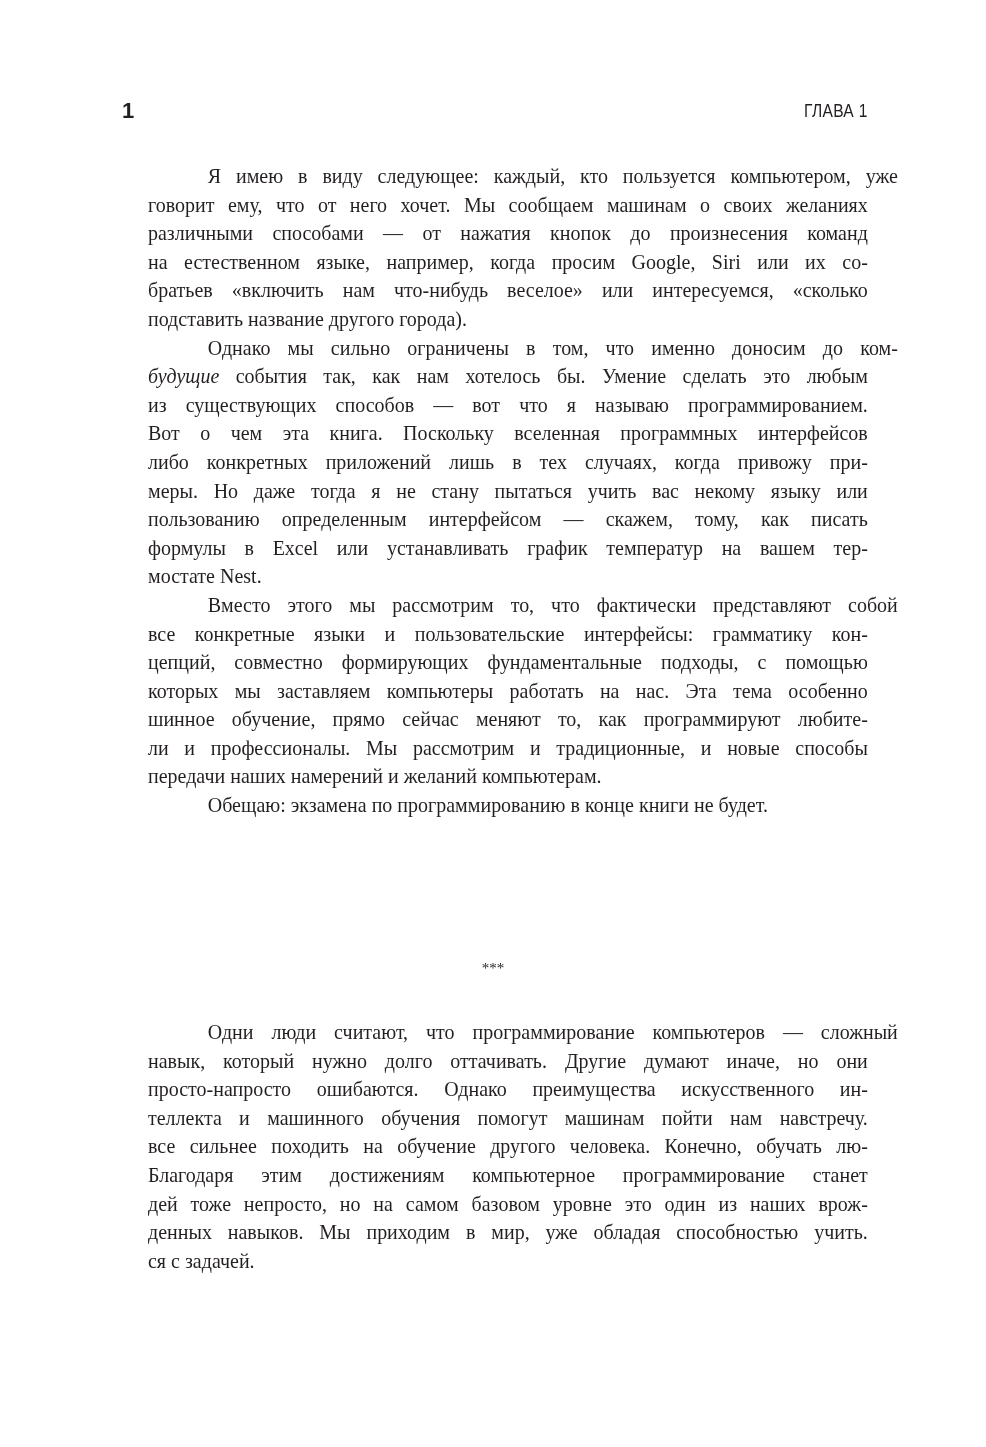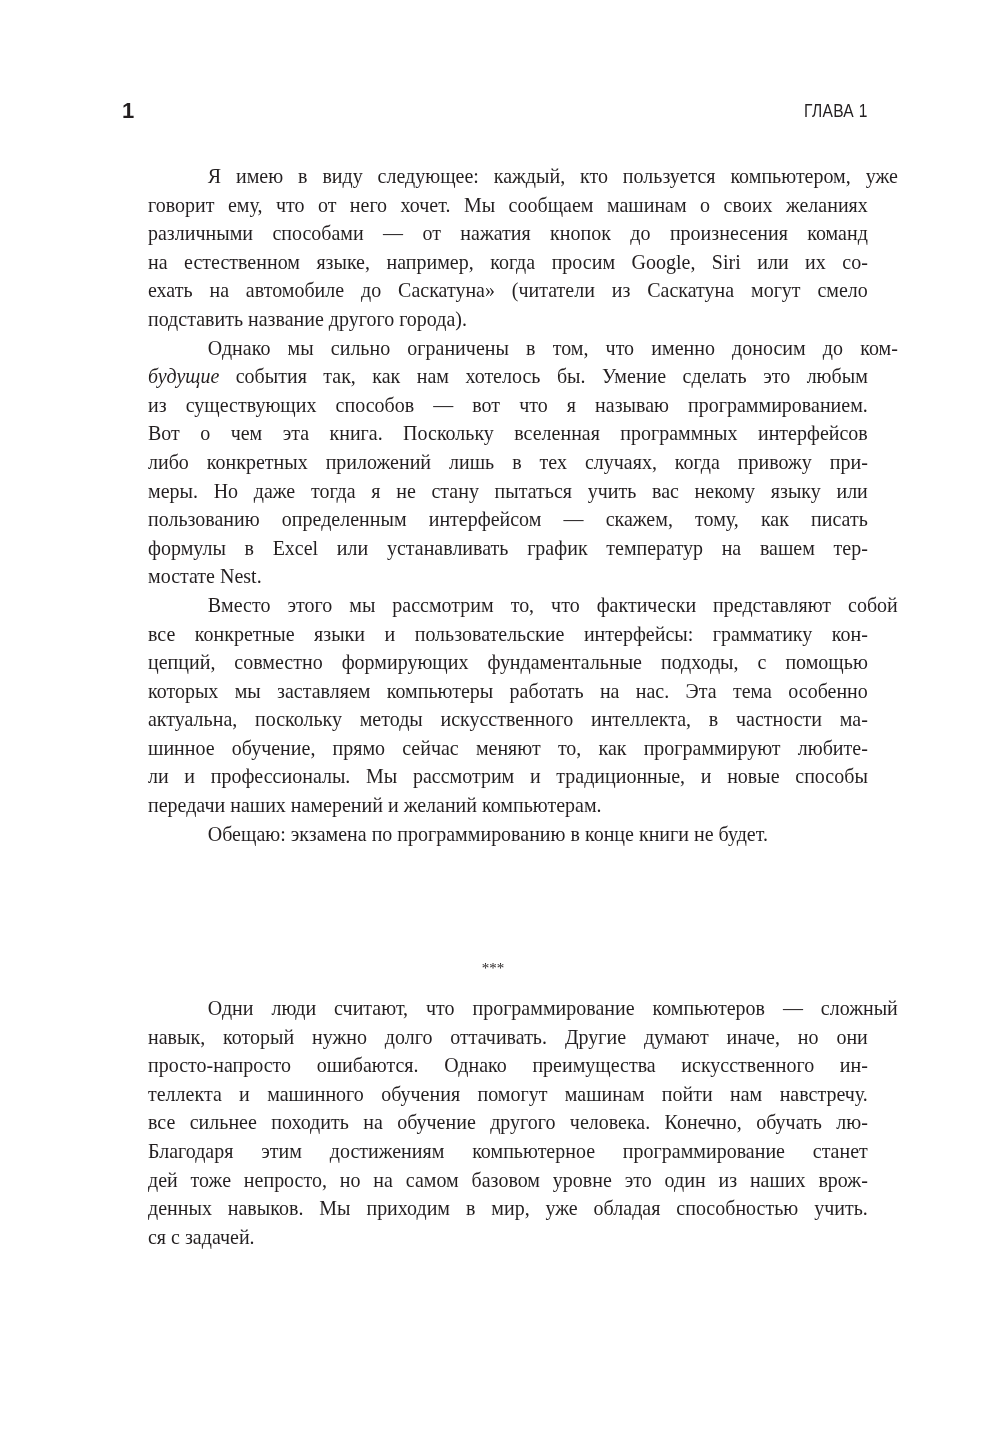--- a/index.html
+++ b/index.html
@@ -50,21 +50,21 @@
     }
     .body-text {
       position: absolute;
       left: 148px;
       width: 720px;
       font-family: "Liberation Serif", "DejaVu Serif", serif;
       font-size: 21.5px;
       line-height: 28.6px;
     }
     #section-1 { top: 162px; }
-    #section-2 { top: 994px; }
+    #section-2 { top: 1018px; }
     .para { margin: 0; padding: 0; }
     .line {
       display: block;
       white-space: nowrap;
       text-align: justify;
       text-align-last: justify;
       height: 28.6px;
       overflow: visible;
     }
     .line.first { text-indent: 30px; text-decoration: underline; }
@@ -102,40 +102,39 @@
     <span class="page-number">1</span>
     <span class="chapter-label">ГЛАВА 1</span>
   </div>
 
   <div class="body-text" id="section-1">
       <div class="para">
         <span class="line first"><span class="sx">Я имею в виду следующее: каждый, кто пользуется компьютером, уже</span></span>
         <span class="line"><span class="sx">говорит ему, что от него хочет. Мы сообщаем машинам о своих желаниях</span></span>
         <span class="line"><span class="sx">различными способами — от нажатия кнопок до произнесения команд</span></span>
         <span class="line"><span class="sx">на естественном языке, например, когда просим Google, Siri или их со-</span></span>
-        <span class="line"><span class="sx">ехать на автомобиле до Саскатуна» (читатели из Саскатуна могут смело</span></span>
+        <span class="line"><span class="sx">братьев «включить нам что-нибудь веселое» или интересуемся, «сколько</span></span>
         <span class="line last"><span class="sx">подставить название другого города).</span></span>
       </div>
       <div class="para">
         <span class="line first"><span class="sx">Однако мы сильно ограничены в том, что именно доносим до ком-</span></span>
         <span class="line"><span class="sx"><em>будущие</em> события так, как нам хотелось бы. Умение сделать это любым</span></span>
         <span class="line"><span class="sx">из существующих способов — вот что я называю программированием.</span></span>
         <span class="line"><span class="sx">Вот о чем эта книга. Поскольку вселенная программных интерфейсов</span></span>
         <span class="line"><span class="sx">либо конкретных приложений лишь в тех случаях, когда привожу при-</span></span>
         <span class="line"><span class="sx">меры. Но даже тогда я не стану пытаться учить вас некому языку или</span></span>
         <span class="line"><span class="sx">пользованию определенным интерфейсом — скажем, тому, как писать</span></span>
         <span class="line"><span class="sx">формулы в Excel или устанавливать график температур на вашем тер-</span></span>
         <span class="line last"><span class="sx">мостате Nest.</span></span>
       </div>
       <div class="para">
         <span class="line first"><span class="sx">Вместо этого мы рассмотрим то, что фактически представляют собой</span></span>
         <span class="line"><span class="sx">все конкретные языки и пользовательские интерфейсы: грамматику кон-</span></span>
         <span class="line"><span class="sx">цепций, совместно формирующих фундаментальные подходы, с помощью</span></span>
         <span class="line"><span class="sx">которых мы заставляем компьютеры работать на нас. Эта тема особенно</span></span>
-        <span class="line"><span class="sx">актуальна, поскольку методы искусственного интеллекта, в частности ма-</span></span>
         <span class="line"><span class="sx">шинное обучение, прямо сейчас меняют то, как программируют любите-</span></span>
         <span class="line"><span class="sx">ли и профессионалы. Мы рассмотрим и традиционные, и новые способы</span></span>
         <span class="line last"><span class="sx">передачи наших намерений и желаний компьютерам.</span></span>
       </div>
       <div class="para">
         <span class="line first last"><span class="sx">Обещаю: экзамена по программированию в конце книги не будет.</span></span>
       </div>
     </div>
 
   <div class="separator">***</div>

